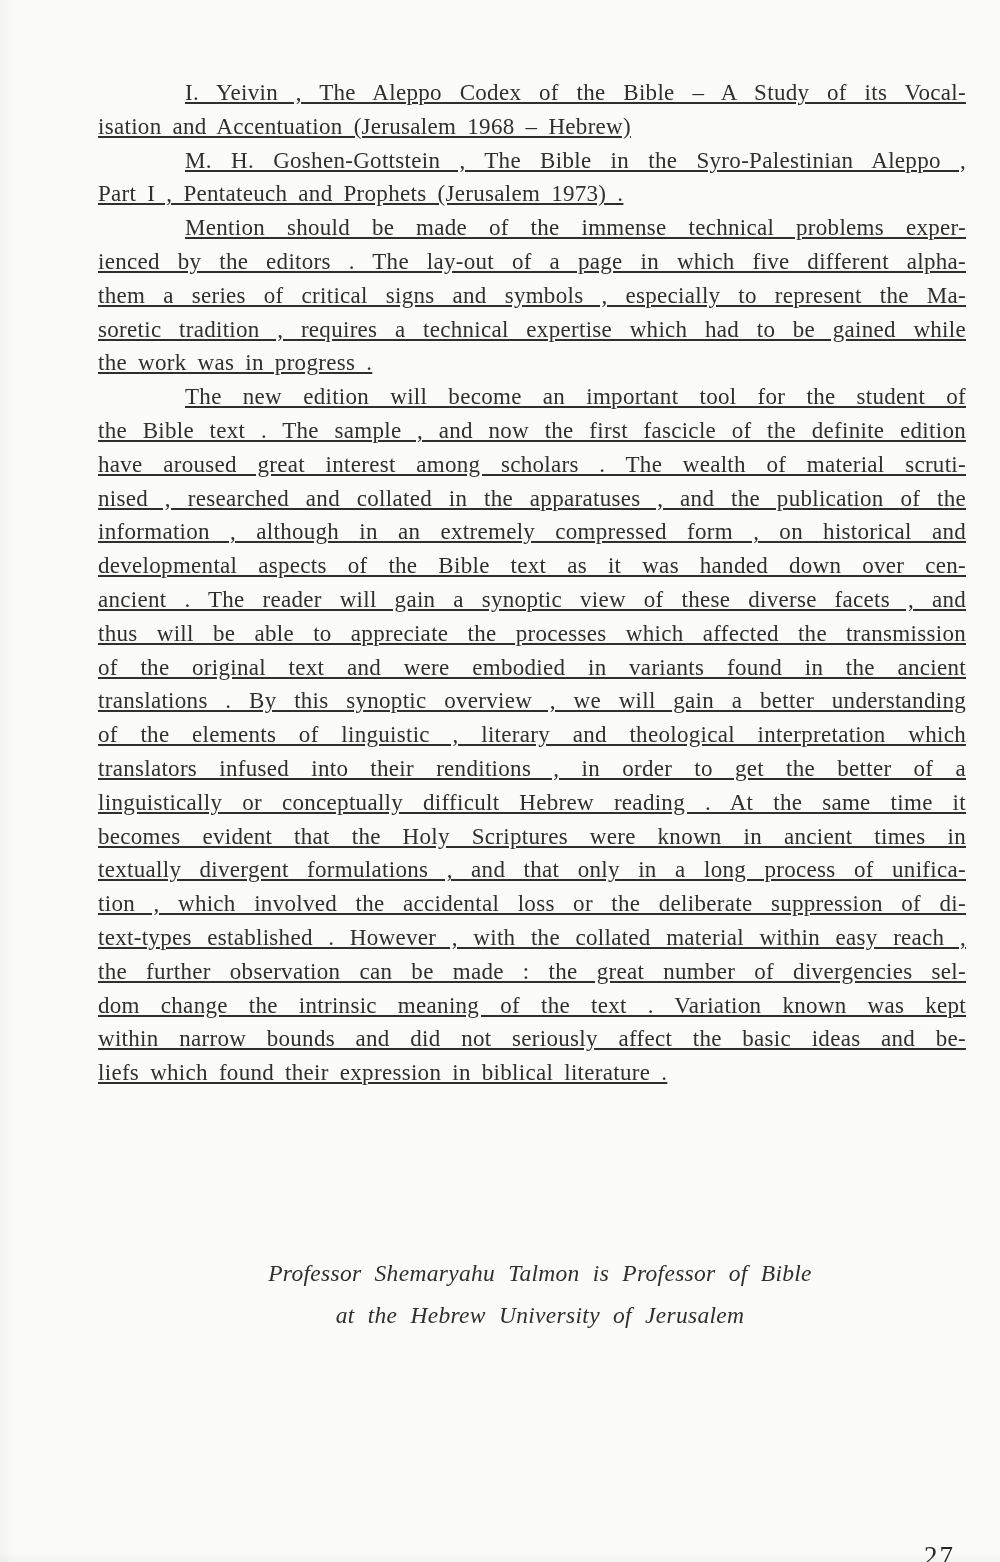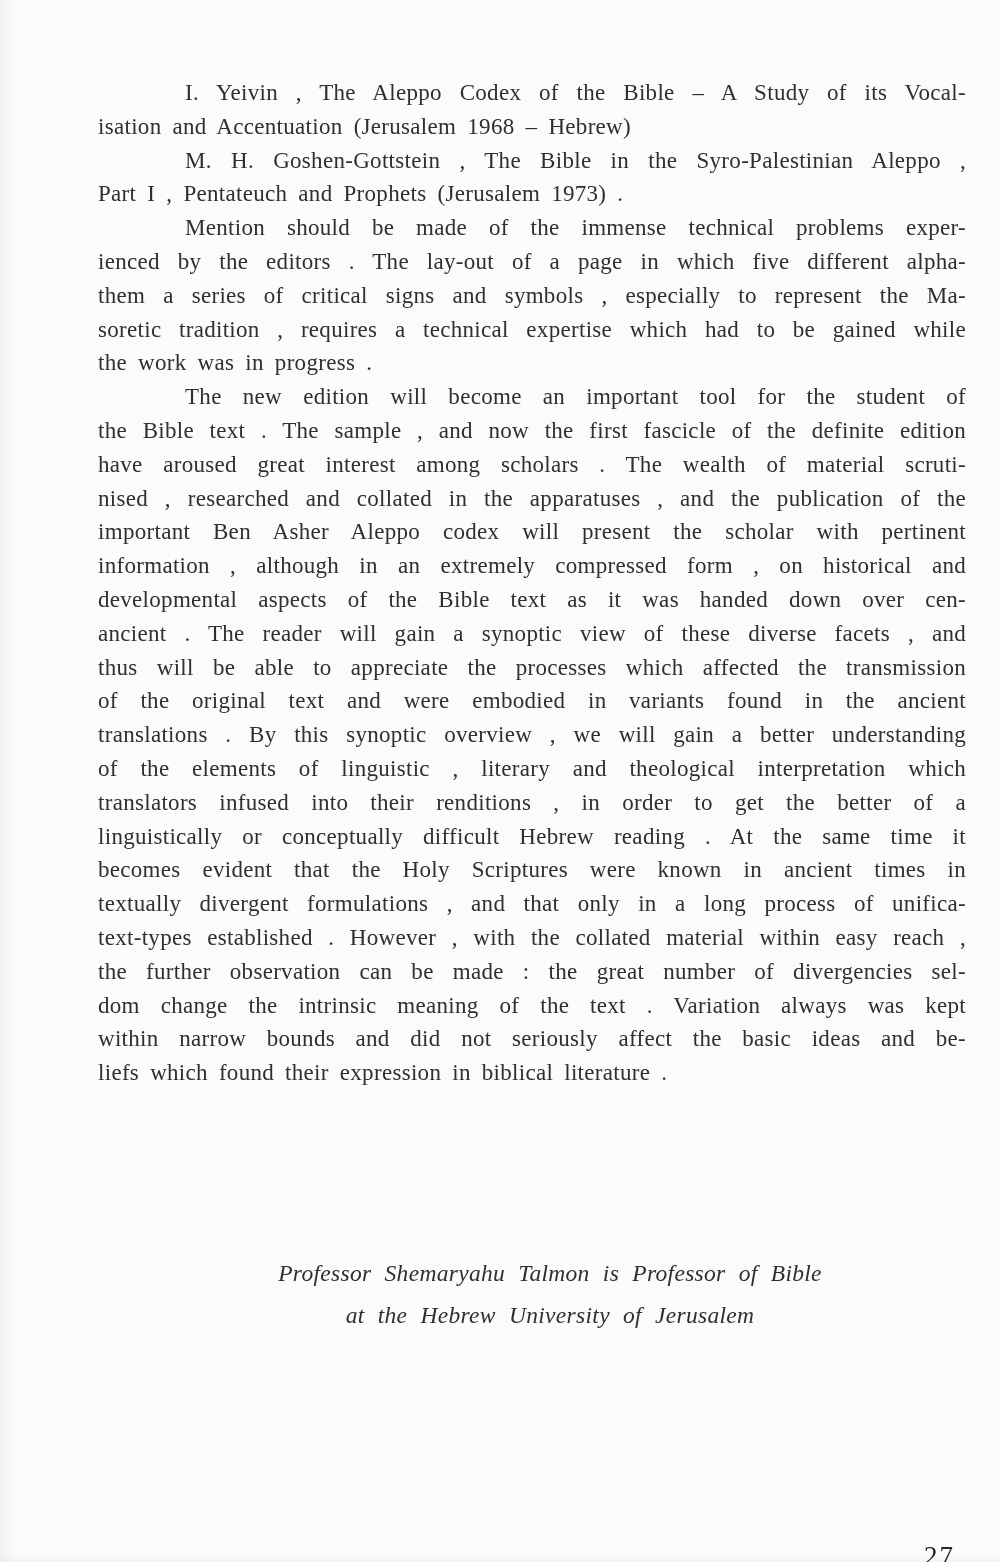--- a/index.html
+++ b/index.html
@@ -32,20 +32,21 @@
     left: 0; right: 0; bottom: 0;
     height: 10px;
     background: linear-gradient(to top, rgba(0,0,0,0.03), rgba(0,0,0,0));
     pointer-events: none;
   }
   .text-block {
     position: absolute;
     left: 98px;
     top: 76px;
     width: 868px;
+    text-decoration: underline;
   }
   .para {
     margin: 0;
     padding: 0;
   }
   .line {
     font-size: 23px;
     line-height: 33.8px;
     height: 33.8px;
     letter-spacing: 0.3px;
@@ -57,21 +58,21 @@
   .line.para-first {
     padding-left: 87px;
   }
   .line.para-last {
     text-align: center;
     text-align-last: left;
     word-spacing: 5px;
   }
   .colophon {
     position: absolute;
-    left: 116px;
+    left: 106px;
     top: 1252px;
     width: 868px;
     text-align: center;
     font-style: italic;
   }
   .colophon-line {
     font-size: 23.5px;
     line-height: 42px;
     letter-spacing: 0.3px;
     word-spacing: 7px;
@@ -103,35 +104,35 @@
         <div class="line">ienced by the editors . The lay-out of a page in which five different alpha-</div>
         <div class="line">them a series of critical signs and symbols , especially to represent the Ma-</div>
         <div class="line">soretic tradition , requires a technical expertise which had to be gained while</div>
         <div class="line para-last">the work was in progress .</div>
       </div>
       <div class="para">
         <div class="line para-first">The new edition will become an important tool for the student of</div>
         <div class="line">the Bible text . The sample , and now the first fascicle of the definite edition</div>
         <div class="line">have aroused great interest among scholars . The wealth of material scruti-</div>
         <div class="line">nised , researched and collated in the apparatuses , and the publication of the</div>
-        <div class="line">important Ben Asher Aleppo codex will present the scholar with pertinent</div>
         <div class="line">information , although in an extremely compressed form , on historical and</div>
         <div class="line">developmental aspects of the Bible text as it was handed down over cen-</div>
         <div class="line">ancient . The reader will gain a synoptic view of these diverse facets , and</div>
         <div class="line">thus will be able to appreciate the processes which affected the transmission</div>
         <div class="line">of the original text and were embodied in variants found in the ancient</div>
         <div class="line">translations . By this synoptic overview , we will gain a better understanding</div>
         <div class="line">of the elements of linguistic , literary and theological interpretation which</div>
         <div class="line">translators infused into their renditions , in order to get the better of a</div>
         <div class="line">linguistically or conceptually difficult Hebrew reading . At the same time it</div>
         <div class="line">becomes evident that the Holy Scriptures were known in ancient times in</div>
         <div class="line">textually divergent formulations , and that only in a long process of unifica-</div>
+        <div class="line">tion , which involved the accidental loss or the deliberate suppression of di-</div>
         <div class="line">text-types established . However , with the collated material within easy reach ,</div>
         <div class="line">the further observation can be made : the great number of divergencies sel-</div>
-        <div class="line">dom change the intrinsic meaning of the text . Variation always was kept</div>
+        <div class="line">dom change the intrinsic meaning of the text . Variation known was kept</div>
         <div class="line">within narrow bounds and did not seriously affect the basic ideas and be-</div>
         <div class="line para-last">liefs which found their expression in biblical literature .</div>
       </div>
     </main>
 
   <div class="colophon">
       <div class="colophon-line">Professor Shemaryahu Talmon is Professor of Bible</div>
       <div class="colophon-line">at the Hebrew University of Jerusalem</div>
     </div>
 

